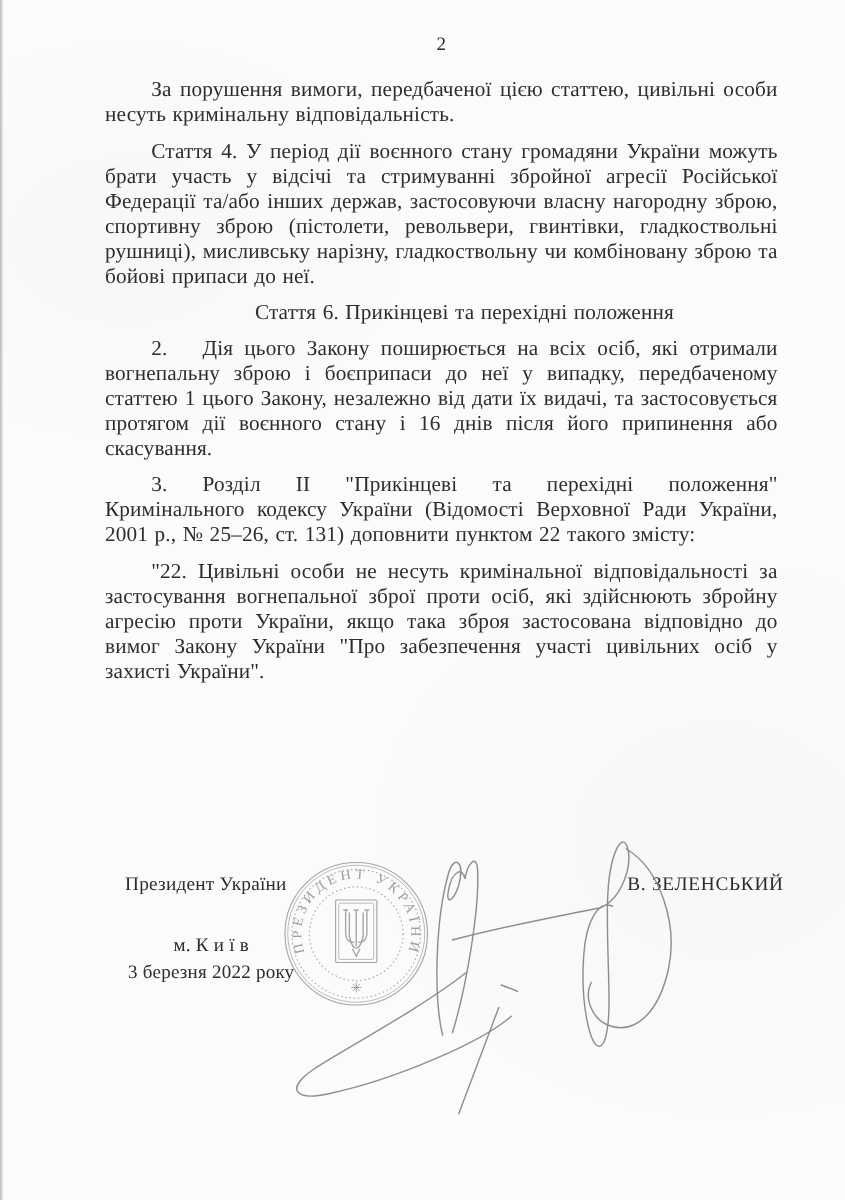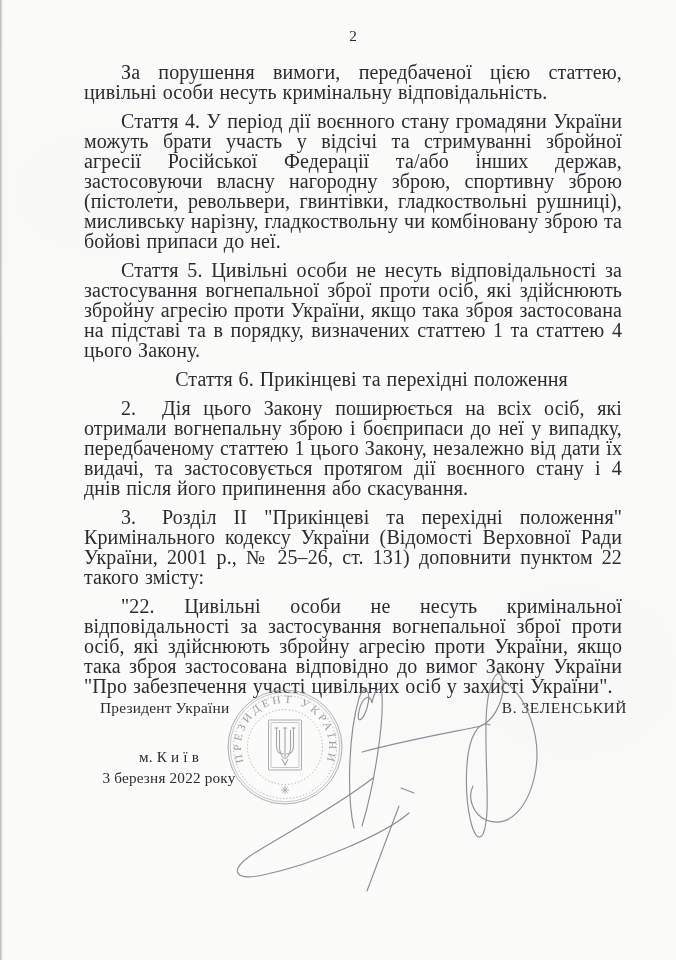--- a/index.html
+++ b/index.html
@@ -13,21 +13,21 @@
     color:#2b2b31;
   }
   .page::before{
     content:"";position:absolute;left:0;top:0;bottom:0;width:3px;
     background:linear-gradient(90deg,#b9b9b7,#e7e7e5 70%,rgba(0,0,0,0));
     z-index:5;
   }
   .content{position:absolute;left:84px;top:26px;width:538px;}
   .page-number{text-align:center;font-size:15.2px;line-height:20px;margin-bottom:16px;}
   .content p{
-    margin:9px 0 0 0;font-size:20px;line-height:20px;
+    margin:9px 0 0 0;font-size:17px;line-height:20px;
     text-align:justify;text-indent:37px;letter-spacing:.12px;word-spacing:.8px;
   }
   .content p.first{margin-top:0;}
   .content p.gap-lg{}
   .content p.heading{text-align:center;}
   .item-num{display:inline-block;min-width:41px;text-indent:0;}
   .sig-title{position:absolute;left:100px;top:699px;font-size:15.4px;letter-spacing:.2px;}
   .sig-name{position:absolute;right:49px;top:699px;font-size:15.4px;letter-spacing:.6px;}
   .sig-meta{
     position:absolute;left:72px;top:747px;width:194px;
@@ -41,24 +41,23 @@
 </head>
 <body>
 
 <div class="page">
 
   <div class="content">
     <div class="page-number">2</div>
 
     <p class="first">За порушення вимоги, передбаченої цією статтею, цивільні особи несуть кримінальну відповідальність.</p>
     <p class="gap-lg">Стаття 4. У період дії воєнного стану громадяни України можуть брати участь у відсічі та стримуванні збройної агресії Російської Федерації та/або інших держав, застосовуючи власну нагородну зброю, спортивну зброю (пістолети, револьвери, гвинтівки, гладкоствольні рушниці), мисливську нарізну, гладкоствольну чи комбіновану зброю та бойові припаси до неї.</p>
-    <p>Стаття 5. Цивільні особи не несуть відповідальності за застосування вогнепальної зброї проти осіб, які здійснюють збройну агресію проти України, якщо така зброя застосована на підставі та в порядку, визначених статтею 1 та статтею 4 цього Закону.</p>
     <p class="heading">Стаття 6. Прикінцеві та перехідні положення</p>
 
-    <p><span class="item-num">2.</span><span>Дія цього Закону поширюється на всіх осіб, які отримали вогнепальну зброю і боєприпаси до неї у випадку, передбаченому статтею 1 цього Закону, незалежно від дати їх видачі, та застосовується протягом дії воєнного стану і 4 днів після його припинення або скасування.</span></p>
+    <p><span class="item-num">2.</span><span>Дія цього Закону поширюється на всіх осіб, які отримали вогнепальну зброю і боєприпаси до неї у випадку, передбаченому статтею 1 цього Закону, незалежно від дати їх видачі, та застосовується протягом дії воєнного стану і 16 днів після його припинення або скасування.</span></p>
     <p><span class="item-num">3.</span><span>Розділ II "Прикінцеві та перехідні положення" Кримінального кодексу України (Відомості Верховної Ради України, 2001 р., № 25–26, ст. 131) доповнити пунктом 22 такого змісту:</span></p>
 
     <p>"22. Цивільні особи не несуть кримінальної відповідальності за застосування вогнепальної зброї проти осіб, які здійснюють збройну агресію проти України, якщо така зброя застосована відповідно до вимог Закону України "Про забезпечення участі цивільних осіб у захисті України".</p>
   </div>
 
   <div class="sig-title">Президент України</div>
   <div class="sig-name">В. ЗЕЛЕНСЬКИЙ</div>
 
   <div class="sig-meta">
     <div>м. К и ї в</div>

